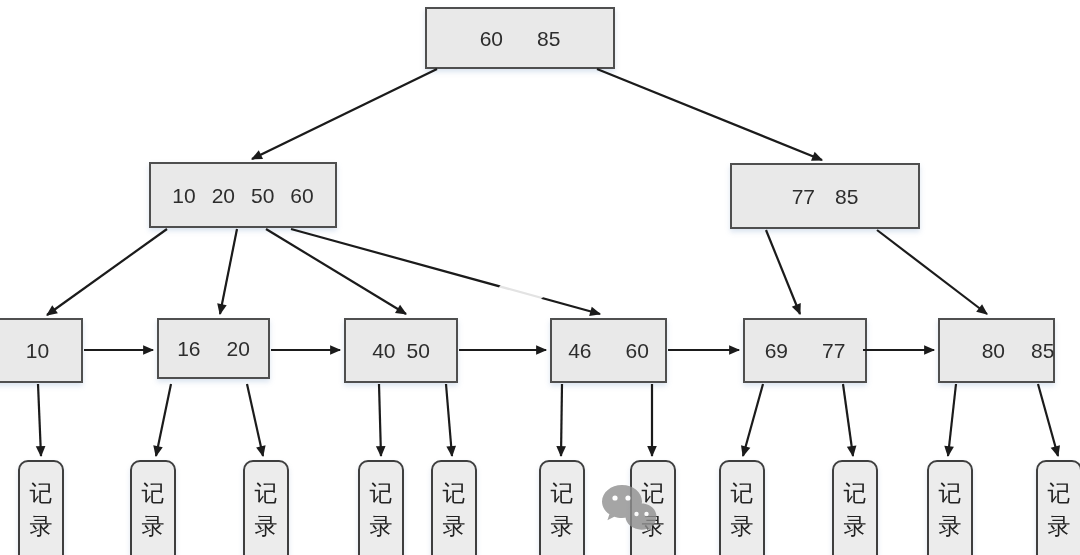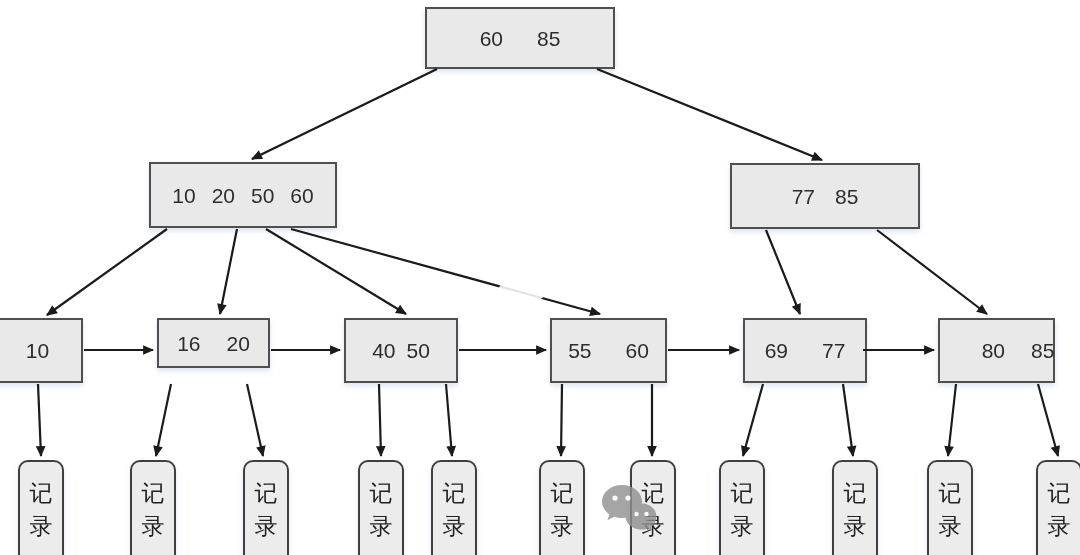--- a/index.html
+++ b/index.html
@@ -62,32 +62,32 @@
 
   <div class="node" style="left:730px;top:163px;width:190px;height:66px;gap:20px;">
     <span class="key">77</span>
     <span class="key">85</span>
   </div>
 
   <div class="node" style="left:-22px;top:318px;width:105px;height:65px;padding-left:14px;">
     <span class="key">10</span>
   </div>
 
-  <div class="node" style="left:157px;top:318px;width:113px;height:50px;gap:26px;">
+  <div class="node" style="left:157px;top:318px;width:113px;height:61px;gap:26px;">
     <span class="key">16</span>
     <span class="key">20</span>
   </div>
 
   <div class="node" style="left:344px;top:318px;width:114px;height:65px;gap:11px;">
     <span class="key">40</span>
     <span class="key">50</span>
   </div>
 
   <div class="node" style="left:550px;top:318px;width:117px;height:65px;gap:34px;">
-    <span class="key">55</span>
+    <span class="key">46</span>
     <span class="key">60</span>
   </div>
 
   <div class="node" style="left:743px;top:318px;width:124px;height:65px;gap:34px;">
     <span class="key">69</span>
     <span class="key">77</span>
   </div>
 
   <div class="node" style="left:938px;top:318px;width:117px;height:65px;gap:26px;padding-left:43px;">
     <span class="key">80</span>

